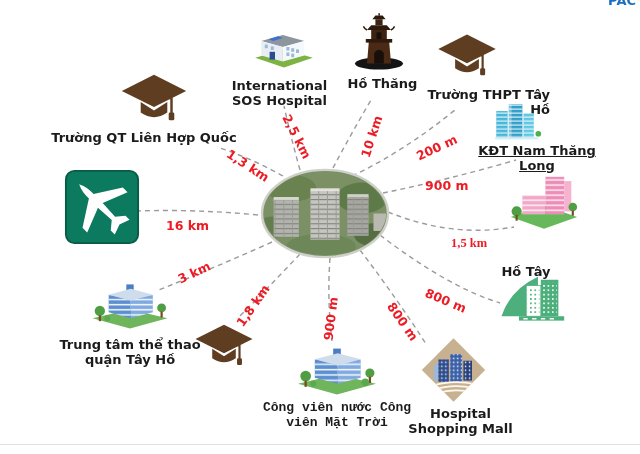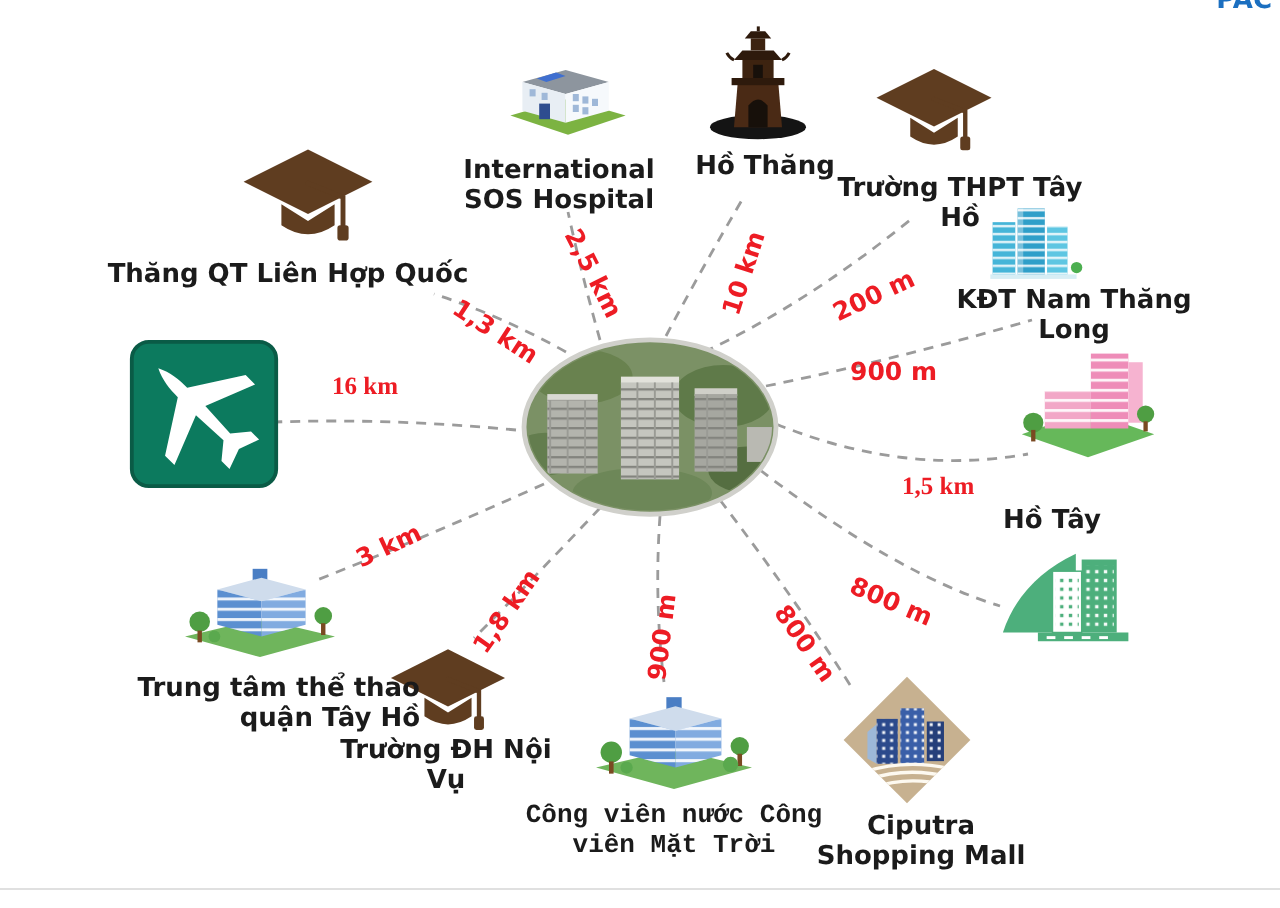--- a/index.html
+++ b/index.html
@@ -79,21 +79,21 @@
       <rect x="120" y="48" width="14" height="18" fill="#b9b9b2"></rect>
     </g>
   </svg>
 
   <svg class="icon" style="left:118px;top:72px;" width="72" height="56" viewBox="0 0 100 80">
     <polygon points="50,4 96,27 50,50 4,27" fill="#5f3d20"></polygon>
     <path d="M31,43 L31,58 Q50,71 69,58 L69,43 L50,55 Z" fill="#5f3d20"></path>
     <path d="M50,28 L75,38 L75,58" stroke="#5f3d20" stroke-width="3.5" fill="none" stroke-linecap="round"></path>
     <rect x="71" y="58" width="8" height="11" rx="2" fill="#5f3d20"></rect>
   </svg>
-  <div class="loc-label" style="left:34px;top:131px;width:220px;">Thăng QT Liên Hợp Quốc</div>
+  <div class="loc-label" style="left:34px;top:131px;width:220px;">Trường QT Liên Hợp Quốc</div>
 
   <svg class="icon" style="left:254px;top:18px;" width="60" height="58" viewBox="0 0 100 80">
     <polygon points="2,58 50,74 98,58 50,44" fill="#7cb342"></polygon>
     <polygon points="12,30 48,20 84,30 48,40" fill="#8d959e"></polygon>
     <polygon points="24,27 40,22 48,25 32,30" fill="#3f6fd0"></polygon>
     <polygon points="12,30 12,54 48,64 48,40" fill="#e8eef4"></polygon>
     <polygon points="48,40 84,30 84,54 48,64" fill="#f6f9fc"></polygon>
     <rect x="54" y="40" width="5" height="6" fill="#9fb8d8"></rect>
     <rect x="62" y="42" width="5" height="6" fill="#9fb8d8"></rect>
     <rect x="70" y="44" width="5" height="6" fill="#9fb8d8"></rect>
@@ -120,48 +120,48 @@
     <rect x="44" y="0" width="2.5" height="4" fill="#2e1a0c"></rect>
   </svg>
   <div class="loc-label" style="left:345px;top:77px;width:75px;">Hồ Thăng</div>
 
   <svg class="icon" style="left:434px;top:32px;" width="66" height="50" viewBox="0 0 100 80">
     <polygon points="50,4 96,27 50,50 4,27" fill="#5f3d20"></polygon>
     <path d="M31,43 L31,58 Q50,71 69,58 L69,43 L50,55 Z" fill="#5f3d20"></path>
     <path d="M50,28 L75,38 L75,58" stroke="#5f3d20" stroke-width="3.5" fill="none" stroke-linecap="round"></path>
     <rect x="71" y="58" width="8" height="11" rx="2" fill="#5f3d20"></rect>
   </svg>
-  <div class="loc-label" style="left:410px;top:88px;width:140px;">Trường THPT Tây Hồ</div>
+  <div class="loc-label" style="left:410px;top:88px;width:140px;text-align:right;">Trường THPT Tây Hồ</div>
 
   <svg class="icon" style="left:490px;top:102px;" width="58" height="42" viewBox="0 0 100 74">
     <rect x="8" y="62" width="76" height="4" fill="#d7eef5"></rect>
     <rect x="10" y="16" width="20" height="46" fill="#45b5d8"></rect>
     <rect x="10" y="16" width="20" height="46" fill="url(#hstripe)"></rect>
     <rect x="32" y="4" width="24" height="58" fill="#2f9fc9"></rect>
     <rect x="32" y="4" width="24" height="58" fill="url(#hstripe)"></rect>
     <rect x="32" y="4" width="5" height="58" fill="#ffffff" opacity="0.35"></rect>
     <rect x="58" y="20" width="18" height="42" fill="#5ec6e2"></rect>
     <rect x="58" y="20" width="18" height="42" fill="url(#hstripe)"></rect>
     <circle cx="84" cy="56" r="5" fill="#4caf50"></circle>
   </svg>
-  <div class="loc-label" style="left:462px;top:144px;width:150px;">KĐT Nam Thăng Long</div>
+  <div class="loc-label" style="left:462px;top:144px;width:150px;text-decoration:underline;">KĐT Nam Thăng Long</div>
 
   <svg class="icon" style="left:508px;top:170px;" width="72" height="64" viewBox="0 0 100 86">
     <polygon points="4,64 50,80 96,64 50,48" fill="#66b85a"></polygon>
     <rect x="20" y="34" width="32" height="26" fill="#f2a7c7"></rect>
     <rect x="20" y="34" width="32" height="26" fill="url(#hstripe)"></rect>
     <rect x="52" y="8" width="26" height="52" fill="#ee8cb8"></rect>
     <rect x="52" y="8" width="26" height="52" fill="url(#hstripe)"></rect>
     <rect x="78" y="14" width="10" height="42" fill="#f6b3d0"></rect>
     <circle cx="12" cy="56" r="7" fill="#4f9e43"></circle>
     <rect x="10.5" y="61" width="3" height="8" fill="#7a4a22"></rect>
     <circle cx="90" cy="50" r="6" fill="#4f9e43"></circle>
     <rect x="88.5" y="55" width="3" height="7" fill="#7a4a22"></rect>
   </svg>
-  <div class="loc-label" style="left:494px;top:254px;width:64px;">Hồ Tây</div>
+  <div class="loc-label" style="left:494px;top:265px;width:64px;">Hồ Tây</div>
 
   <svg class="icon" style="left:497px;top:271px;" width="76" height="54" viewBox="0 0 100 74">
     <path d="M4,62 Q16,26 54,8 L54,62 Z" fill="#4daf7c"></path>
     <rect x="38" y="20" width="20" height="42" fill="#ffffff" stroke="#4daf7c" stroke-width="1"></rect>
     <rect x="40" y="24" width="16" height="34" fill="url(#gdots)"></rect>
     <rect x="58" y="12" width="24" height="50" fill="#4daf7c"></rect>
     <rect x="60" y="16" width="20" height="42" fill="url(#wdots)"></rect>
     <rect x="28" y="62" width="62" height="6" fill="#4daf7c"></rect>
     <rect x="34" y="64.5" width="6" height="2" fill="#ffffff"></rect>
     <rect x="46" y="64.5" width="6" height="2" fill="#ffffff"></rect>
@@ -177,21 +177,21 @@
       <rect x="27" y="34" width="16" height="34" fill="url(#wdots)"></rect>
       <rect x="45" y="26" width="18" height="42" fill="#3a5fa8"></rect>
       <rect x="45" y="26" width="18" height="42" fill="url(#wdots)"></rect>
       <rect x="65" y="36" width="13" height="30" fill="#253f7a"></rect>
       <rect x="65" y="36" width="13" height="30" fill="url(#wdots)"></rect>
       <path d="M18,74 Q50,64 84,72" stroke="#fdf9f0" stroke-width="2.5" fill="none"></path>
       <path d="M20,80 Q50,70 82,78" stroke="#fdf9f0" stroke-width="2.5" fill="none"></path>
       <path d="M24,86 Q50,77 80,84" stroke="#fdf9f0" stroke-width="2.5" fill="none"></path>
     </g>
   </svg>
-  <div class="loc-label" style="left:398px;top:407px;width:125px;">Ciputra Shopping Mall</div>
+  <div class="loc-label" style="left:398px;top:407px;width:125px;">Hospital Shopping Mall</div>
 
   <svg class="icon" style="left:294px;top:344px;" width="86" height="52" viewBox="0 0 110 68">
     <polygon points="4,52 55,66 106,52 55,40" fill="#6fb55c"></polygon>
     <rect x="50" y="6" width="10" height="12" fill="#4a7ec4"></rect>
     <polygon points="26,20 56,12 86,20 56,28" fill="#cfdcec"></polygon>
     <polygon points="26,20 26,44 56,52 56,28" fill="#5b8fd0"></polygon>
     <polygon points="26,20 26,44 56,52 56,28" fill="url(#hstripe)"></polygon>
     <polygon points="56,28 86,20 86,44 56,52" fill="#81abe0"></polygon>
     <polygon points="56,28 86,20 86,44 56,52" fill="url(#hstripe)"></polygon>
     <circle cx="14" cy="42" r="7" fill="#4f9e43"></circle>
@@ -202,54 +202,53 @@
     <circle cx="24" cy="52" r="4" fill="#5aa94e"></circle>
   </svg>
   <div class="loc-label" style="left:262px;top:401px;width:150px;font-family:Liberation Mono, monospace;">Công viên nước Công viên Mặt Trời</div>
 
   <svg class="icon" style="left:193px;top:322px;" width="62" height="50" viewBox="0 0 100 80">
     <polygon points="50,4 96,27 50,50 4,27" fill="#5f3d20"></polygon>
     <path d="M31,43 L31,58 Q50,71 69,58 L69,43 L50,55 Z" fill="#5f3d20"></path>
     <path d="M50,28 L75,38 L75,58" stroke="#5f3d20" stroke-width="3.5" fill="none" stroke-linecap="round"></path>
     <rect x="71" y="58" width="8" height="11" rx="2" fill="#5f3d20"></rect>
   </svg>
-  <div class="loc-label" style="left:159px;top:369px;width:128px;">Trường ĐH Nội Vụ</div>
 
   <svg class="icon" style="left:88px;top:280px;" width="84" height="50" viewBox="0 0 110 68">
     <polygon points="4,52 55,66 106,52 55,40" fill="#6fb55c"></polygon>
     <rect x="50" y="6" width="10" height="12" fill="#4a7ec4"></rect>
     <polygon points="26,20 56,12 86,20 56,28" fill="#cfdcec"></polygon>
     <polygon points="26,20 26,44 56,52 56,28" fill="#5b8fd0"></polygon>
     <polygon points="26,20 26,44 56,52 56,28" fill="url(#hstripe)"></polygon>
     <polygon points="56,28 86,20 86,44 56,52" fill="#81abe0"></polygon>
     <polygon points="56,28 86,20 86,44 56,52" fill="url(#hstripe)"></polygon>
     <circle cx="14" cy="42" r="7" fill="#4f9e43"></circle>
     <rect x="12.5" y="48" width="3" height="8" fill="#7a4a22"></rect>
     <circle cx="98" cy="38" r="6" fill="#4f9e43"></circle>
     <rect x="96.5" y="43" width="3" height="8" fill="#7a4a22"></rect>
     <circle cx="24" cy="52" r="4" fill="#5aa94e"></circle>
   </svg>
-  <div class="loc-label" style="left:50px;top:338px;width:160px;text-align:right;">Trung tâm thể thao quận Tây Hồ</div>
+  <div class="loc-label" style="left:50px;top:338px;width:160px;">Trung tâm thể thao quận Tây Hồ</div>
 
   <svg class="icon" style="left:64px;top:169px;" width="76" height="76" viewBox="0 0 80 80">
     <rect x="2" y="2" width="76" height="76" rx="9" fill="#0c7a5e" stroke="#0a5b46" stroke-width="2"></rect>
     <g transform="rotate(-45 40 40)">
       <path d="M40,6 C43,12 43.5,18 43.5,24 L70,41 L70,48 L43.5,37.5 L42.5,57 L51,64 L51,70 L40,66 L29,70 L29,64 L37.5,57 L36.5,37.5 L10,48 L10,41 L36.5,24 C36.5,18 37,12 40,6 Z" fill="#ffffff"></path>
     </g>
   </svg>
 
   <span class="dist" style="left:224px;top:158px;transform:rotate(33deg);">1,3 km</span>
   <span class="dist" style="left:273px;top:129px;transform:rotate(63deg);">2,5 km</span>
   <span class="dist" style="left:350px;top:129px;transform:rotate(-72deg);">10 km</span>
   <span class="dist" style="left:415px;top:140px;transform:rotate(-25deg);">200 m</span>
   <span class="dist" style="left:425px;top:178px;">900 m</span>
   <span class="dist" style="left:451px;top:236px;font-family:Liberation Serif, serif;">1,5 km</span>
   <span class="dist" style="left:424px;top:293px;transform:rotate(23deg);">800 m</span>
   <span class="dist" style="left:381px;top:314px;transform:rotate(55deg);">800 m</span>
   <span class="dist" style="left:309px;top:311px;transform:rotate(-83deg);">900 m</span>
   <span class="dist" style="left:229px;top:298px;transform:rotate(-55deg);">1,8 km</span>
   <span class="dist" style="left:177px;top:265px;transform:rotate(-25deg);">3 km</span>
-  <span class="dist" style="left:166px;top:186px;font-family:Liberation Serif, serif;">16 km</span>
+  <span class="dist" style="left:166px;top:218px;">16 km</span>
 
   <div class="watermark">PAC</div>
 
   <div class="bottom-edge"></div>
 </div>
 
 </body></html>

